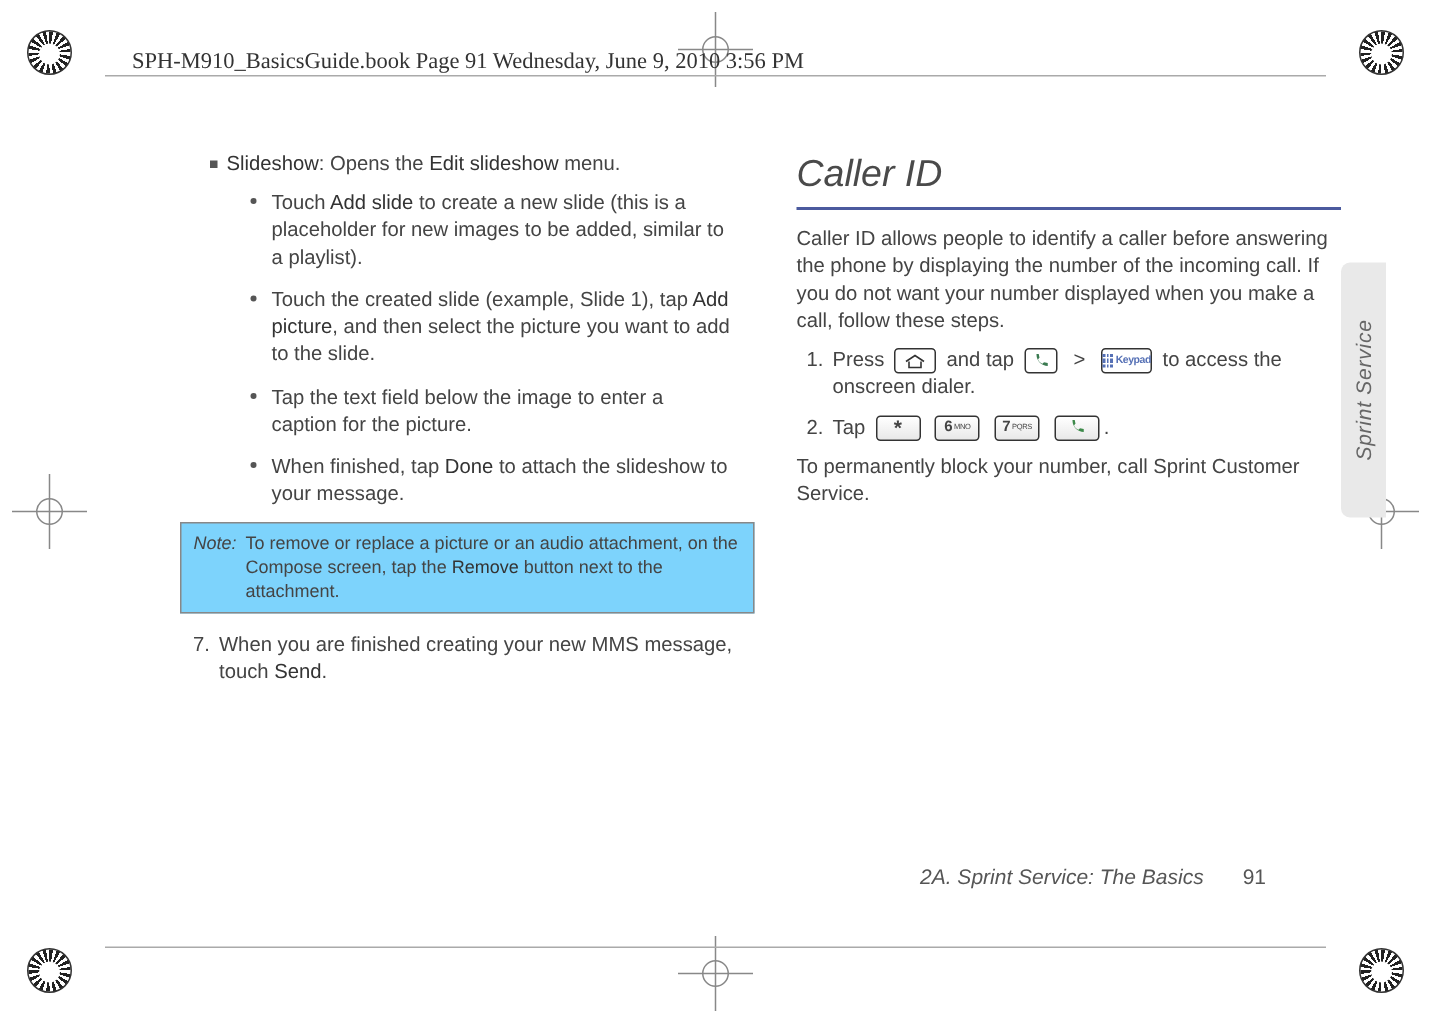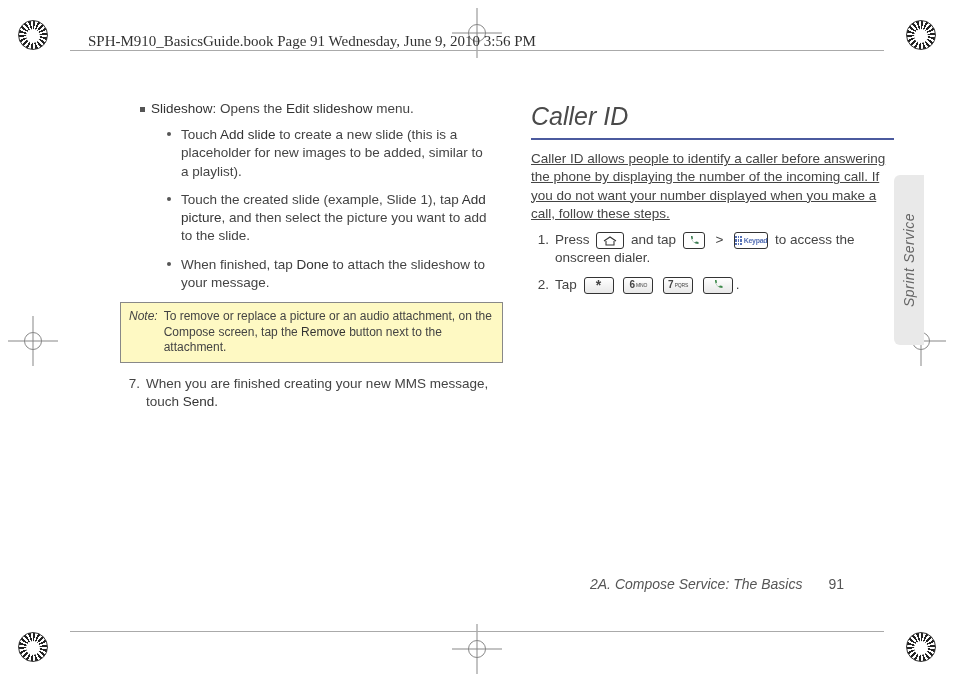--- a/index.html
+++ b/index.html
@@ -68,21 +68,21 @@
   .dot-list { list-style:none; padding-left:26px; }
   .dot-list li { position:relative; margin:6px 15px 10px; }
   .dot-list li::before {
     content:''; position:absolute; left:-14px; top:6px;
     width:4px; height:4px; border-radius:50%; background:#555;
   }
   .bold { font-weight:400; color:#333; }
   .notebox {
     margin:10px 0 12px -20px;
     border:1px solid #888;
-    background:#fef9c3;
+    background:#7dd3fc;
     padding:6px 8px 6px 8px;
     font-size:12px; line-height:1.3;
     display:flex; gap:6px;
   }
   .notebox .note-label { font-style:italic; font-weight:500; flex:0 0 auto; }
   .num-item { display:flex; gap:6px; margin-top:6px; }
   .num-item .n { flex:0 0 18px; text-align:right; }
   .section-title {
     font-family: "Helvetica Neue", Arial, sans-serif;
     font-style:italic; font-weight:400;
@@ -194,20 +194,21 @@
       <span class="square-bullet"></span><span class="bold">Slideshow</span><span>: Opens the </span><span class="bold">Edit slideshow</span><span> menu.</span>
     </div>
 
     <ul class="dot-list">
       <li>
         <span>Touch </span><span class="bold">Add slide</span><span> to create a new slide (this is a placeholder for new images to be added, similar to a playlist).</span>
       </li>
       <li>
         <span>Touch the created slide (example, Slide 1), tap </span><span class="bold">Add picture</span><span>, and then select the picture you want to add to the slide.</span>
       </li>
+      <li>Tap the text field below the image to enter a caption for the picture.</li>
       <li>
         <span>When finished, tap </span><span class="bold">Done</span><span> to attach the slideshow to your message.</span>
       </li>
     </ul>
 
     <div class="notebox">
       <div class="note-label">Note:</div>
       <div>
         <span>To remove or replace a picture or an audio attachment, on the Compose screen, tap the </span><span class="bold">Remove</span><span> button next to the attachment.</span>
       </div>
@@ -218,21 +219,21 @@
       <div>
         <span>When you are finished creating your new MMS message, touch </span><span class="bold">Send</span><span>.</span>
       </div>
     </div>
   </div>
 
   <div class="col right">
     <div class="section-title">Caller ID</div>
     <div class="section-rule"></div>
 
-    <p style="margin-bottom:8px;text-decoration:underline;">Caller ID allows people to identify a caller before answering the phone by displaying the number of the incoming call. If you do not want your number displayed when you make a call, follow these steps.</p>
+    <p style="margin-bottom:8px;">Caller ID allows people to identify a caller before answering the phone by displaying the number of the incoming call. If you do not want your number displayed when you make a call, follow these steps.</p>
 
     <div class="step">
       <div class="sn">1.</div>
       <div>
         <span>Press </span>
         <span class="icon home">
           <svg viewBox="0 0 24 16">
               <path d="M3 8 L12 2 L21 8 M6 8 V14 H18 V8" fill="none" stroke="#333" stroke-width="1.6"></path>
             </svg>
         </span>
@@ -277,19 +278,20 @@
             <span class="sub">PQRS</span>
         </span>
         <span class="icon key phone-green">
           <svg viewBox="0 0 24 24">
               <path d="M6 3c0 8 7 15 15 15l0-4-5-1-2 2c-3-1-5-3-6-6l2-2-1-5H6z"></path>
             </svg>
         </span><span>.</span>
       </div>
     </div>
 
+    <p style="margin-top:6px;">To permanently block your number, call Sprint Customer Service.</p>
   </div>
 </div>
 
 <div class="footer">
-  <span>2A. Compose Service: The Basics</span>
+  <span>2A. Sprint Service: The Basics</span>
   <span class="pn">91</span>
 </div>
 
 </body></html>

